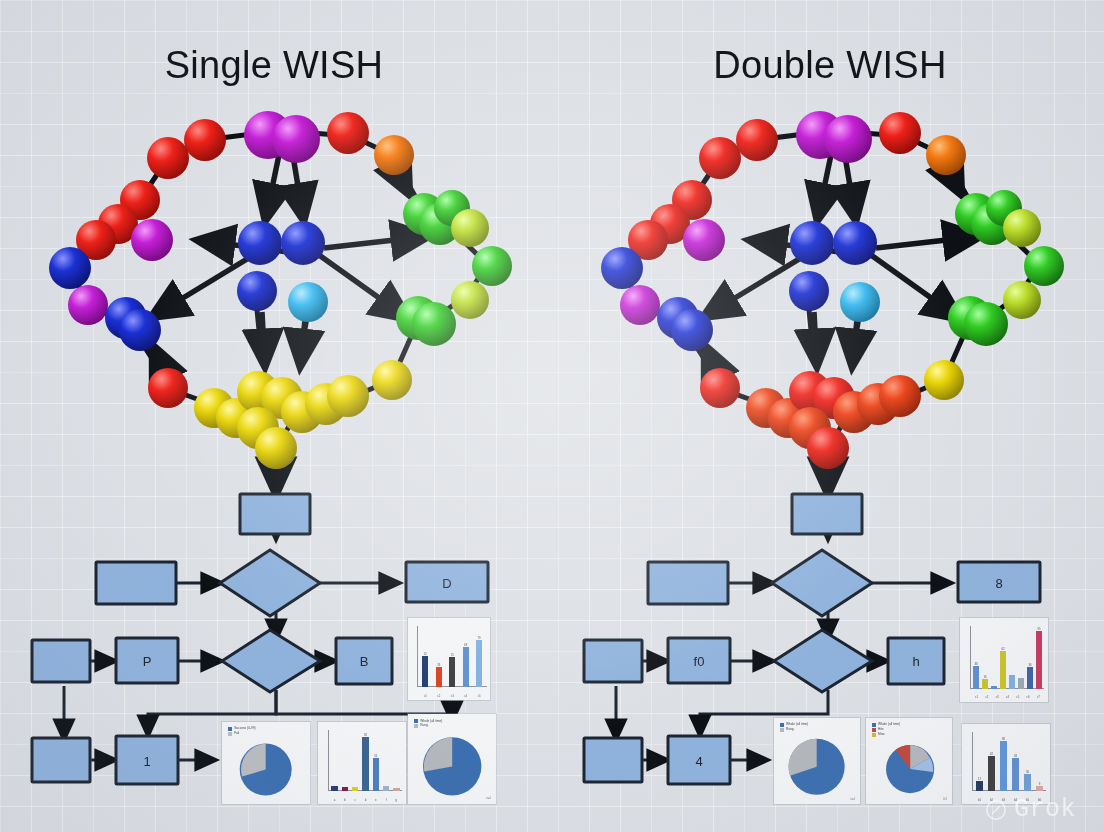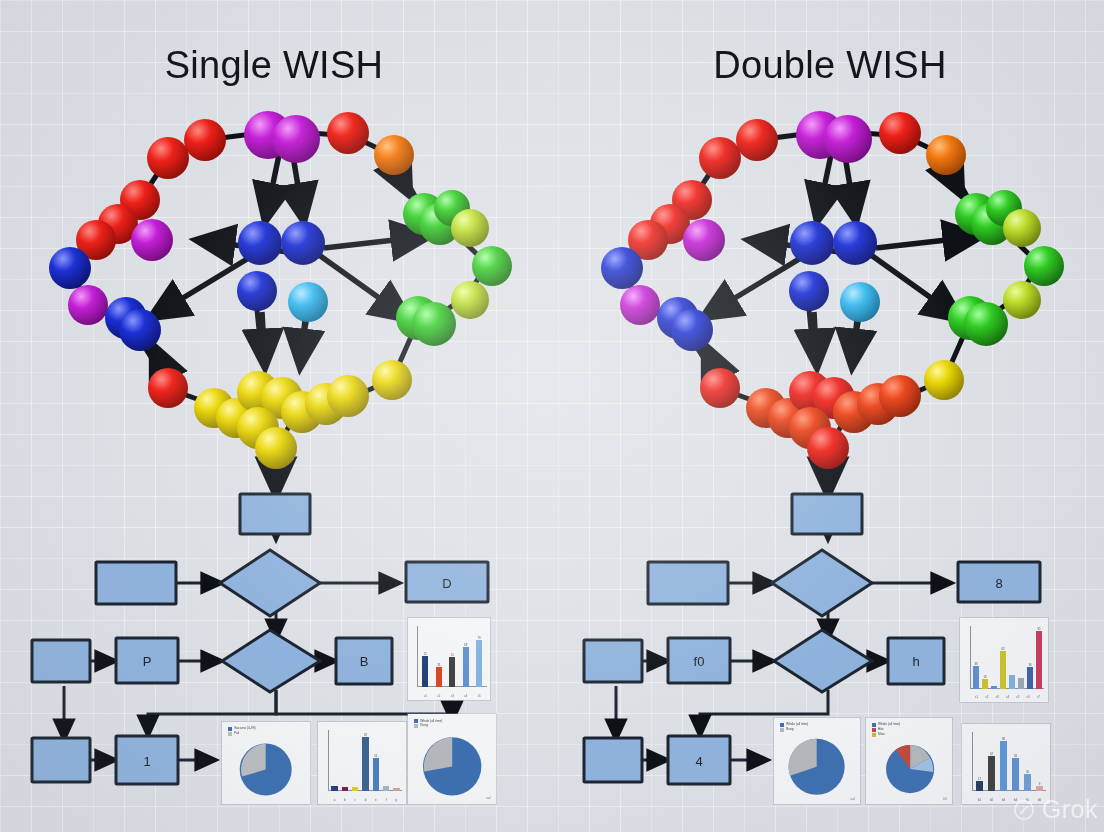--- a/index.html
+++ b/index.html
@@ -72,26 +72,27 @@
   }
   .xlabels span { font-size:2.8px; color:#52575f; white-space:nowrap;
                   width:9%; text-align:center; overflow:hidden; }
   .legend { position:absolute; left:7%; top:5%; font-size:3.2px; color:#3d434c; line-height:1.55; }
   .legend .row { display:flex; align-items:center; gap:2px; }
   .legend .sw { width:4px; height:4px; display:inline-block; }
   .pie-note { position:absolute; right:6%; bottom:4%; font-size:2.6px; color:#6b7079; }
 
   
   #grok {
-    position:absolute; right:6px; bottom:8px;
+    position:absolute; right:28px; bottom:8px;
     display:flex; align-items:center; gap:7px;
     color:rgba(255,255,255,0.62);
     font-size:25px;
     letter-spacing:0.5px;
     pointer-events:none;
+    font-family:Liberation Mono, monospace;
   }
   #grok .gmark { width:22px; height:22px; }
 </style>
 </head>
 <body>
 
 <div id="root">
 
   <div class="panel" id="panel-left">
     <div class="panel-title">Single WISH</div>

